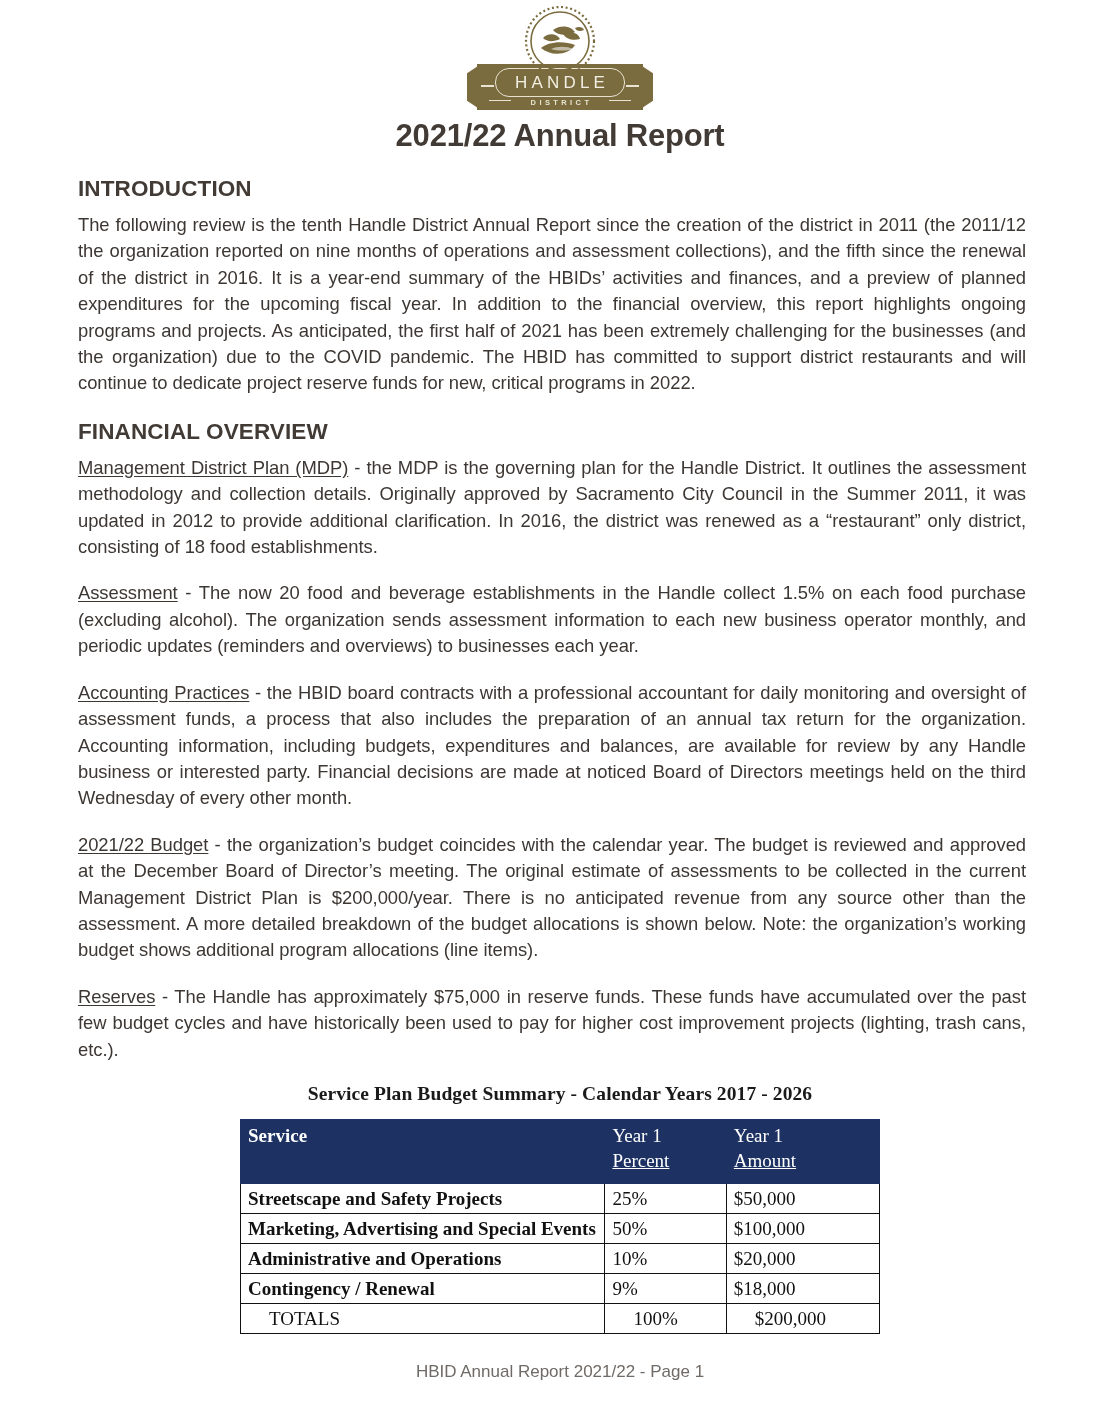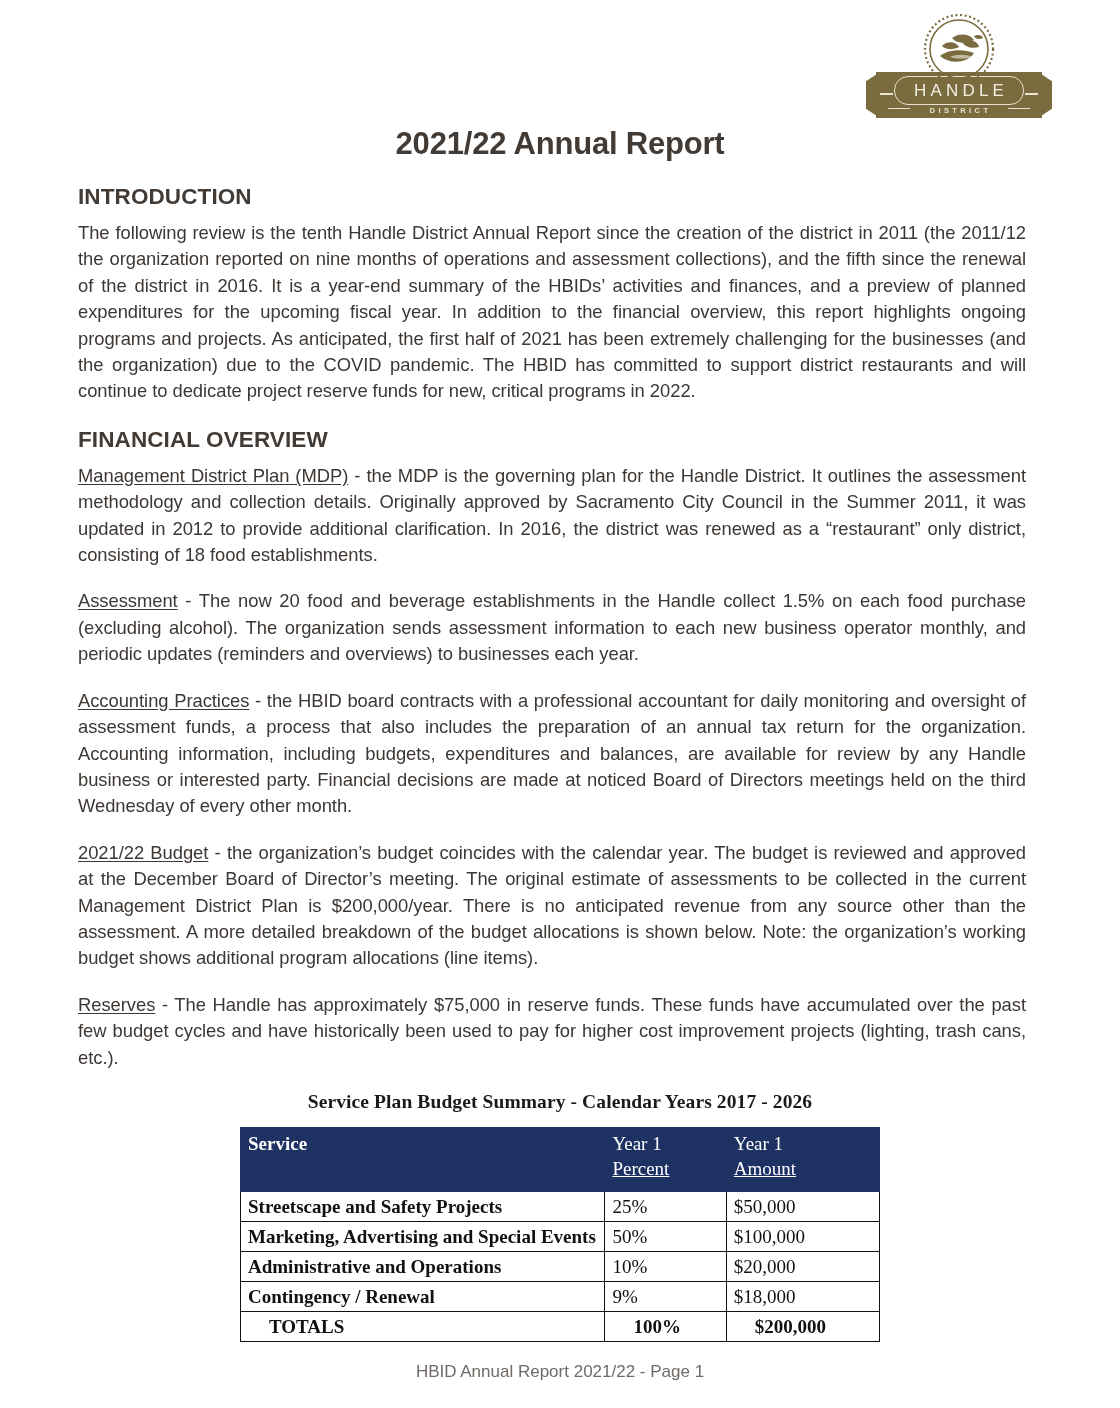--- a/index.html
+++ b/index.html
@@ -20,22 +20,22 @@
     height: 1408px;
     box-sizing: border-box;
     padding: 0 78px;
     position: relative;
   }
 
   
   .logo-block {
     width: 100%;
     display: flex;
-    justify-content: flex-end;
-    padding-top: 12px;
+    justify-content: center;
+    padding-top: 4px;
   }
   .logo {
     width: 166px;
     position: relative;
     display: flex;
     flex-direction: column;
     align-items: center;
   }
   .logo-emblem {
     width: 74px;
@@ -193,21 +193,21 @@
   table.budget thead th.col-amt { width: 130px; font-weight: normal; }
   table.budget tbody td.svc {
     font-weight: bold;
     color: #111111;
   }
   table.budget tbody td.pct,
   table.budget tbody td.amt {
     font-weight: normal;
     color: #111111;
   }
-  table.budget tbody tr.totals td { font-weight: bold; padding-left: 28px; }
+  table.budget tbody tr.totals td { font-weight: normal; padding-left: 28px; }
 
   
   .footer {
     position: absolute;
     left: 0;
     right: 0;
     bottom: 26px;
     text-align: center;
     font-size: 17px;
     color: #6f6a66;

